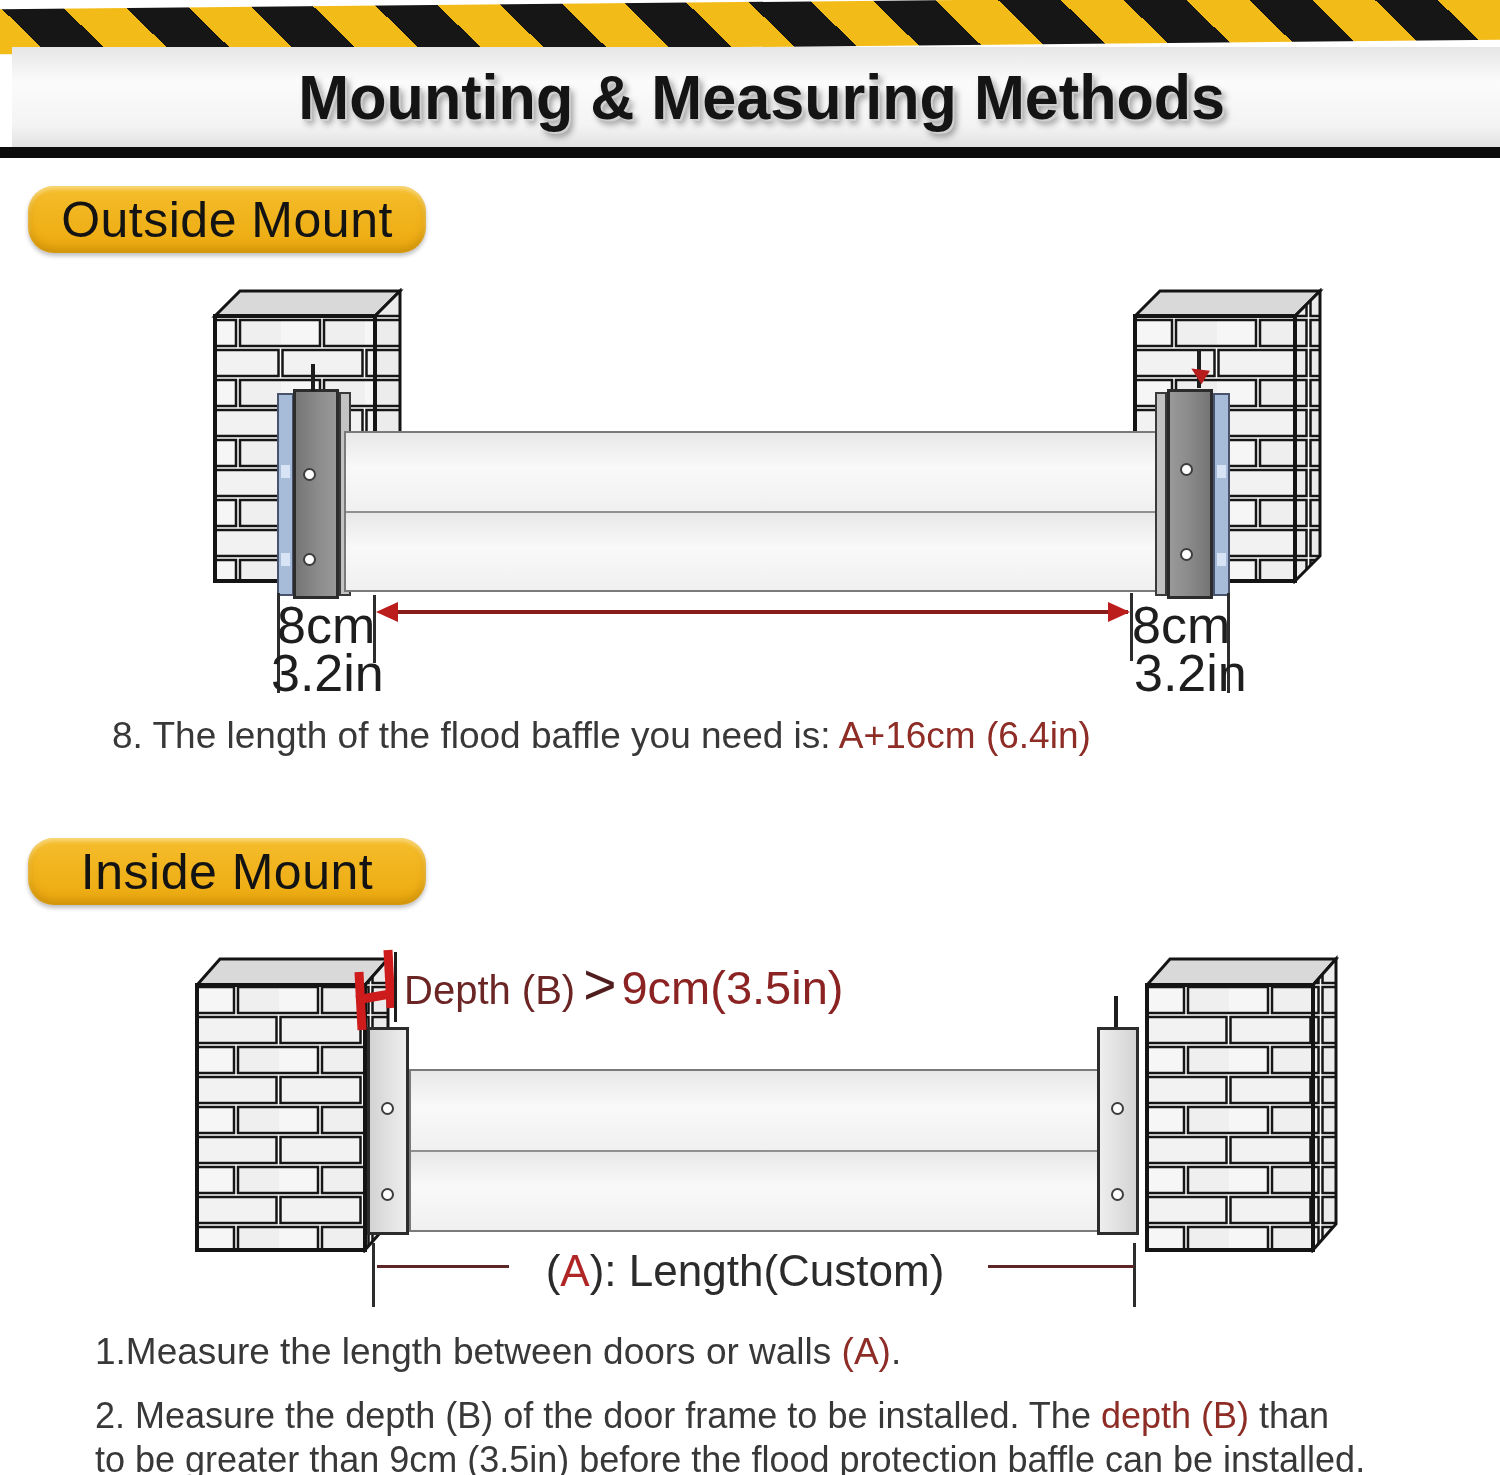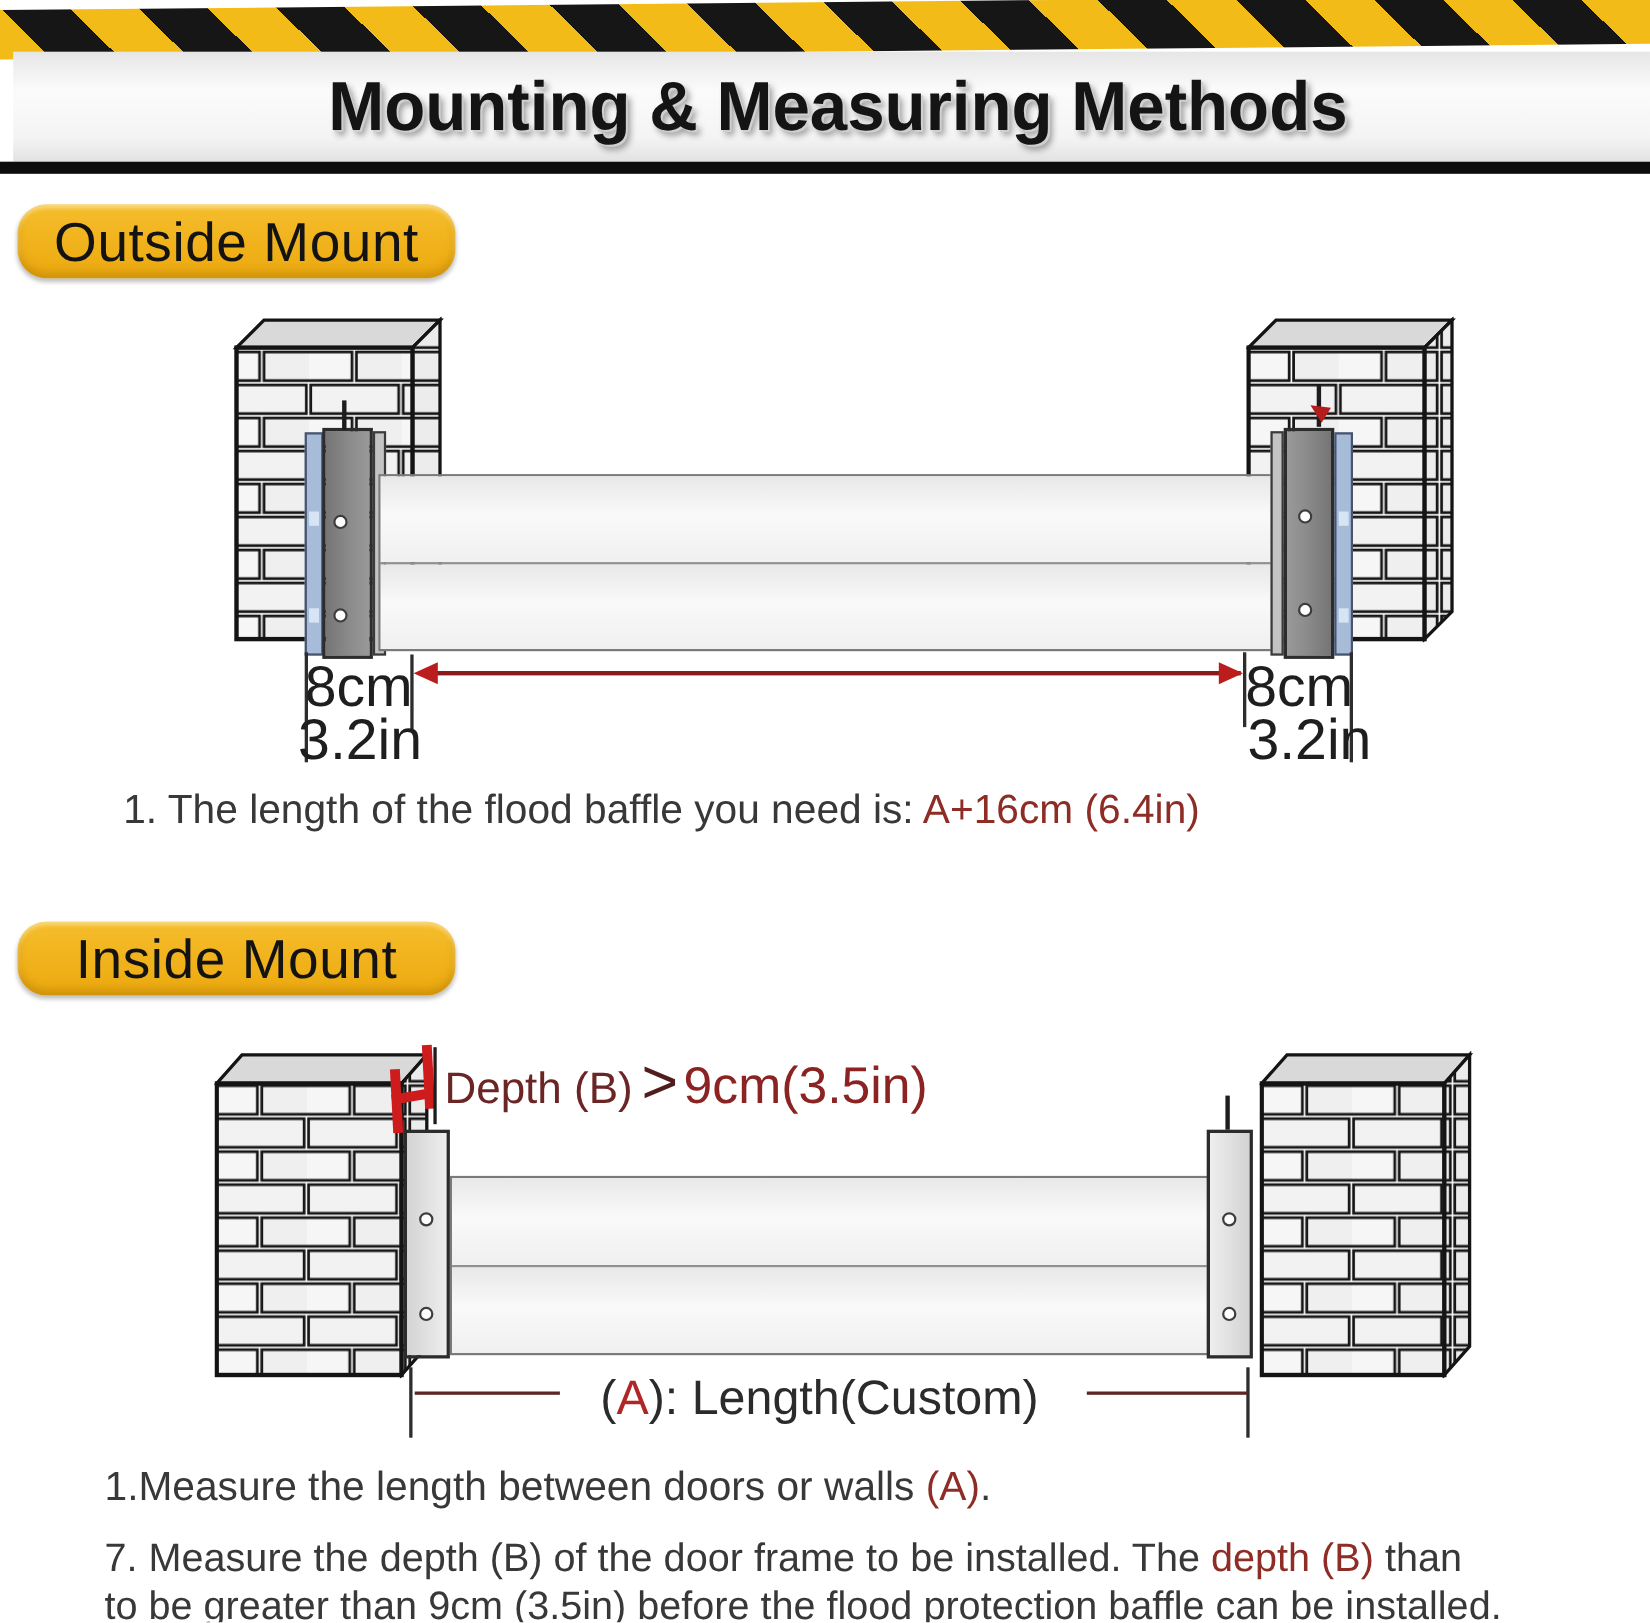--- a/index.html
+++ b/index.html
@@ -11,21 +11,21 @@
         transform:rotate(-0.55deg);
         background:repeating-linear-gradient(45deg,#f2bb17 0 44px,#161616 44px 88px);}
   .title-band{position:absolute;left:12px;top:47px;width:1500px;height:100px;
         background:linear-gradient(180deg,#e6e6e6,#fbfbfb 35%,#f4f4f4 78%,#e2e2e2);
         display:flex;align-items:center;justify-content:center;}
   .title{font-size:63px;font-weight:700;color:#141414;transform:scaleX(.97);
         text-shadow:2px 2px 0 #cfcfcf,4px 5px 6px rgba(40,40,40,.45);white-space:nowrap;}
   .black-bar{position:absolute;left:0;top:147px;width:1500px;height:11px;background:#0c0c0c;}
 
   
-  .badge{position:absolute;left:16px;width:398px;height:67px;border-radius:26px;
+  .badge{position:absolute;left:28px;width:398px;height:67px;border-radius:26px;
         background:linear-gradient(180deg,#f5bd2c,#eca90e);
         box-shadow:0 3px 4px rgba(0,0,0,.25),inset 0 -5px 8px rgba(150,100,0,.35),inset 0 3px 4px rgba(255,236,170,.7);
         display:flex;align-items:center;justify-content:center;
         font-size:50px;color:#131313;letter-spacing:.5px;white-space:nowrap;}
   .badge-out{top:186px;} .badge-in{top:838px;}
 
   
   .pillar{position:absolute;}
   .barrier{position:absolute;display:flex;flex-direction:column;border:2px solid #7a7a7a;box-sizing:border-box;}
   .panel{flex:1;background:linear-gradient(180deg,#e8e8e8,#f9f9f9 45%,#f0f0f0);}
@@ -149,21 +149,21 @@
   <div class="ah l" style="left:376px;top:602px"></div>
   <div class="ah r" style="left:1108px;top:602px"></div>
 
   <div class="mtext" style="left:277px;top:599px;width:96px">8cm</div>
   <div class="mtext" style="left:271px;top:647px;width:108px">3.2in</div>
   <div class="mtext" style="left:1132px;top:599px;width:96px">8cm</div>
   <div class="mtext" style="left:1134px;top:647px;width:108px">3.2in</div>
 
 
   <div class="ins" style="left:112px;top:714px">
-    <p><span>1. The length of the flood baffle you need is: </span><span class="maroon">A+16cm (6.4in)</span></p>
+    <p><span>8. The length of the flood baffle you need is: </span><span class="maroon">A+16cm (6.4in)</span></p>
   </div>
 
   <div class="badge badge-in">Inside Mount</div>
 
   <svg class="pillar" style="left:195px;top:955px" width="198" height="298" viewBox="0 0 198 298">
     <defs>
       <pattern id="p3b" width="84" height="60" patternUnits="userSpaceOnUse">
         <rect width="84" height="60" fill="#fdfdfd"></rect>
         <rect x="1.5" y="2" width="80" height="26" fill="#f2f2f2" stroke="#161616" stroke-width="2.5"></rect>
         <rect x="-41" y="32" width="80" height="26" fill="#f6f6f6" stroke="#161616" stroke-width="2.5"></rect>
@@ -226,17 +226,17 @@
   <div class="mline" style="left:377px;top:1265px;width:132px"></div>
   <div class="mline" style="left:988px;top:1265px;width:146px"></div>
   <div class="len-label" style="left:495px;top:1246px">
     <span>(</span><span class="redA">A</span><span>): Length(Custom)</span>
   </div>
 
   <div class="ins" style="left:95px;top:1330px">
     <p><span>1.Measure the length between doors or walls </span><span class="maroon">(A)</span><span>.</span></p>
   </div>
   <div class="ins ins2" style="left:95px;top:1394px;width:1380px">
-    <p style="margin:0"><span>7. Measure the depth (B) of the door frame to be installed. The </span><span class="maroon">depth (B)</span><span> than</span></p>
+    <p style="margin:0"><span>2. Measure the depth (B) of the door frame to be installed. The </span><span class="maroon">depth (B)</span><span> than</span></p>
     <div>to be greater than 9cm (3.5in) before the flood protection baffle can be installed.</div>
   </div>
 
 </div>
 
 </body></html>

